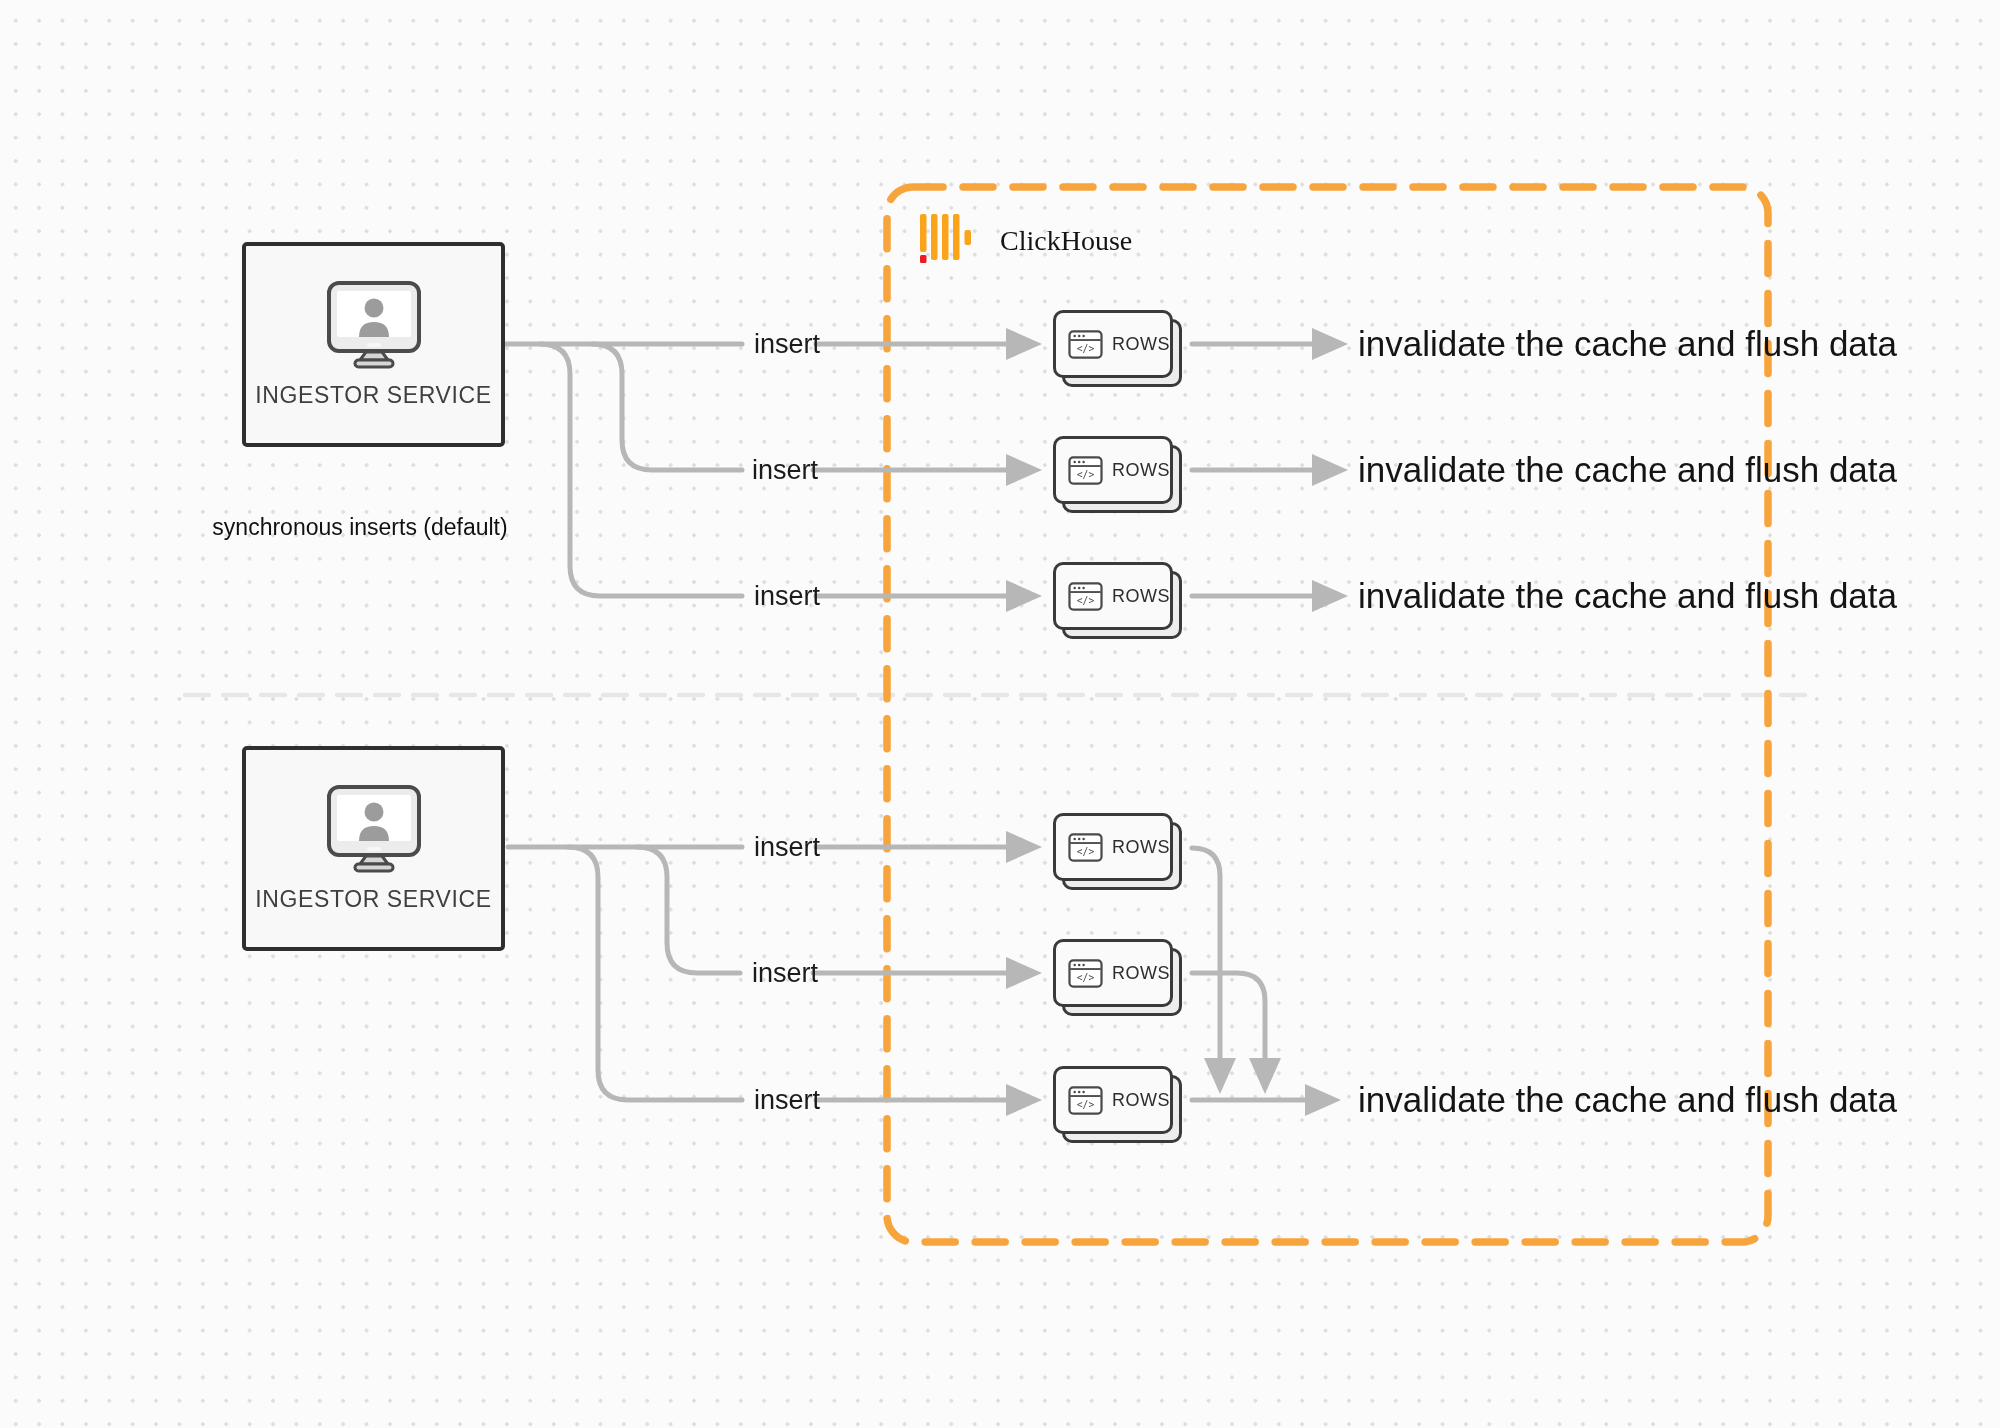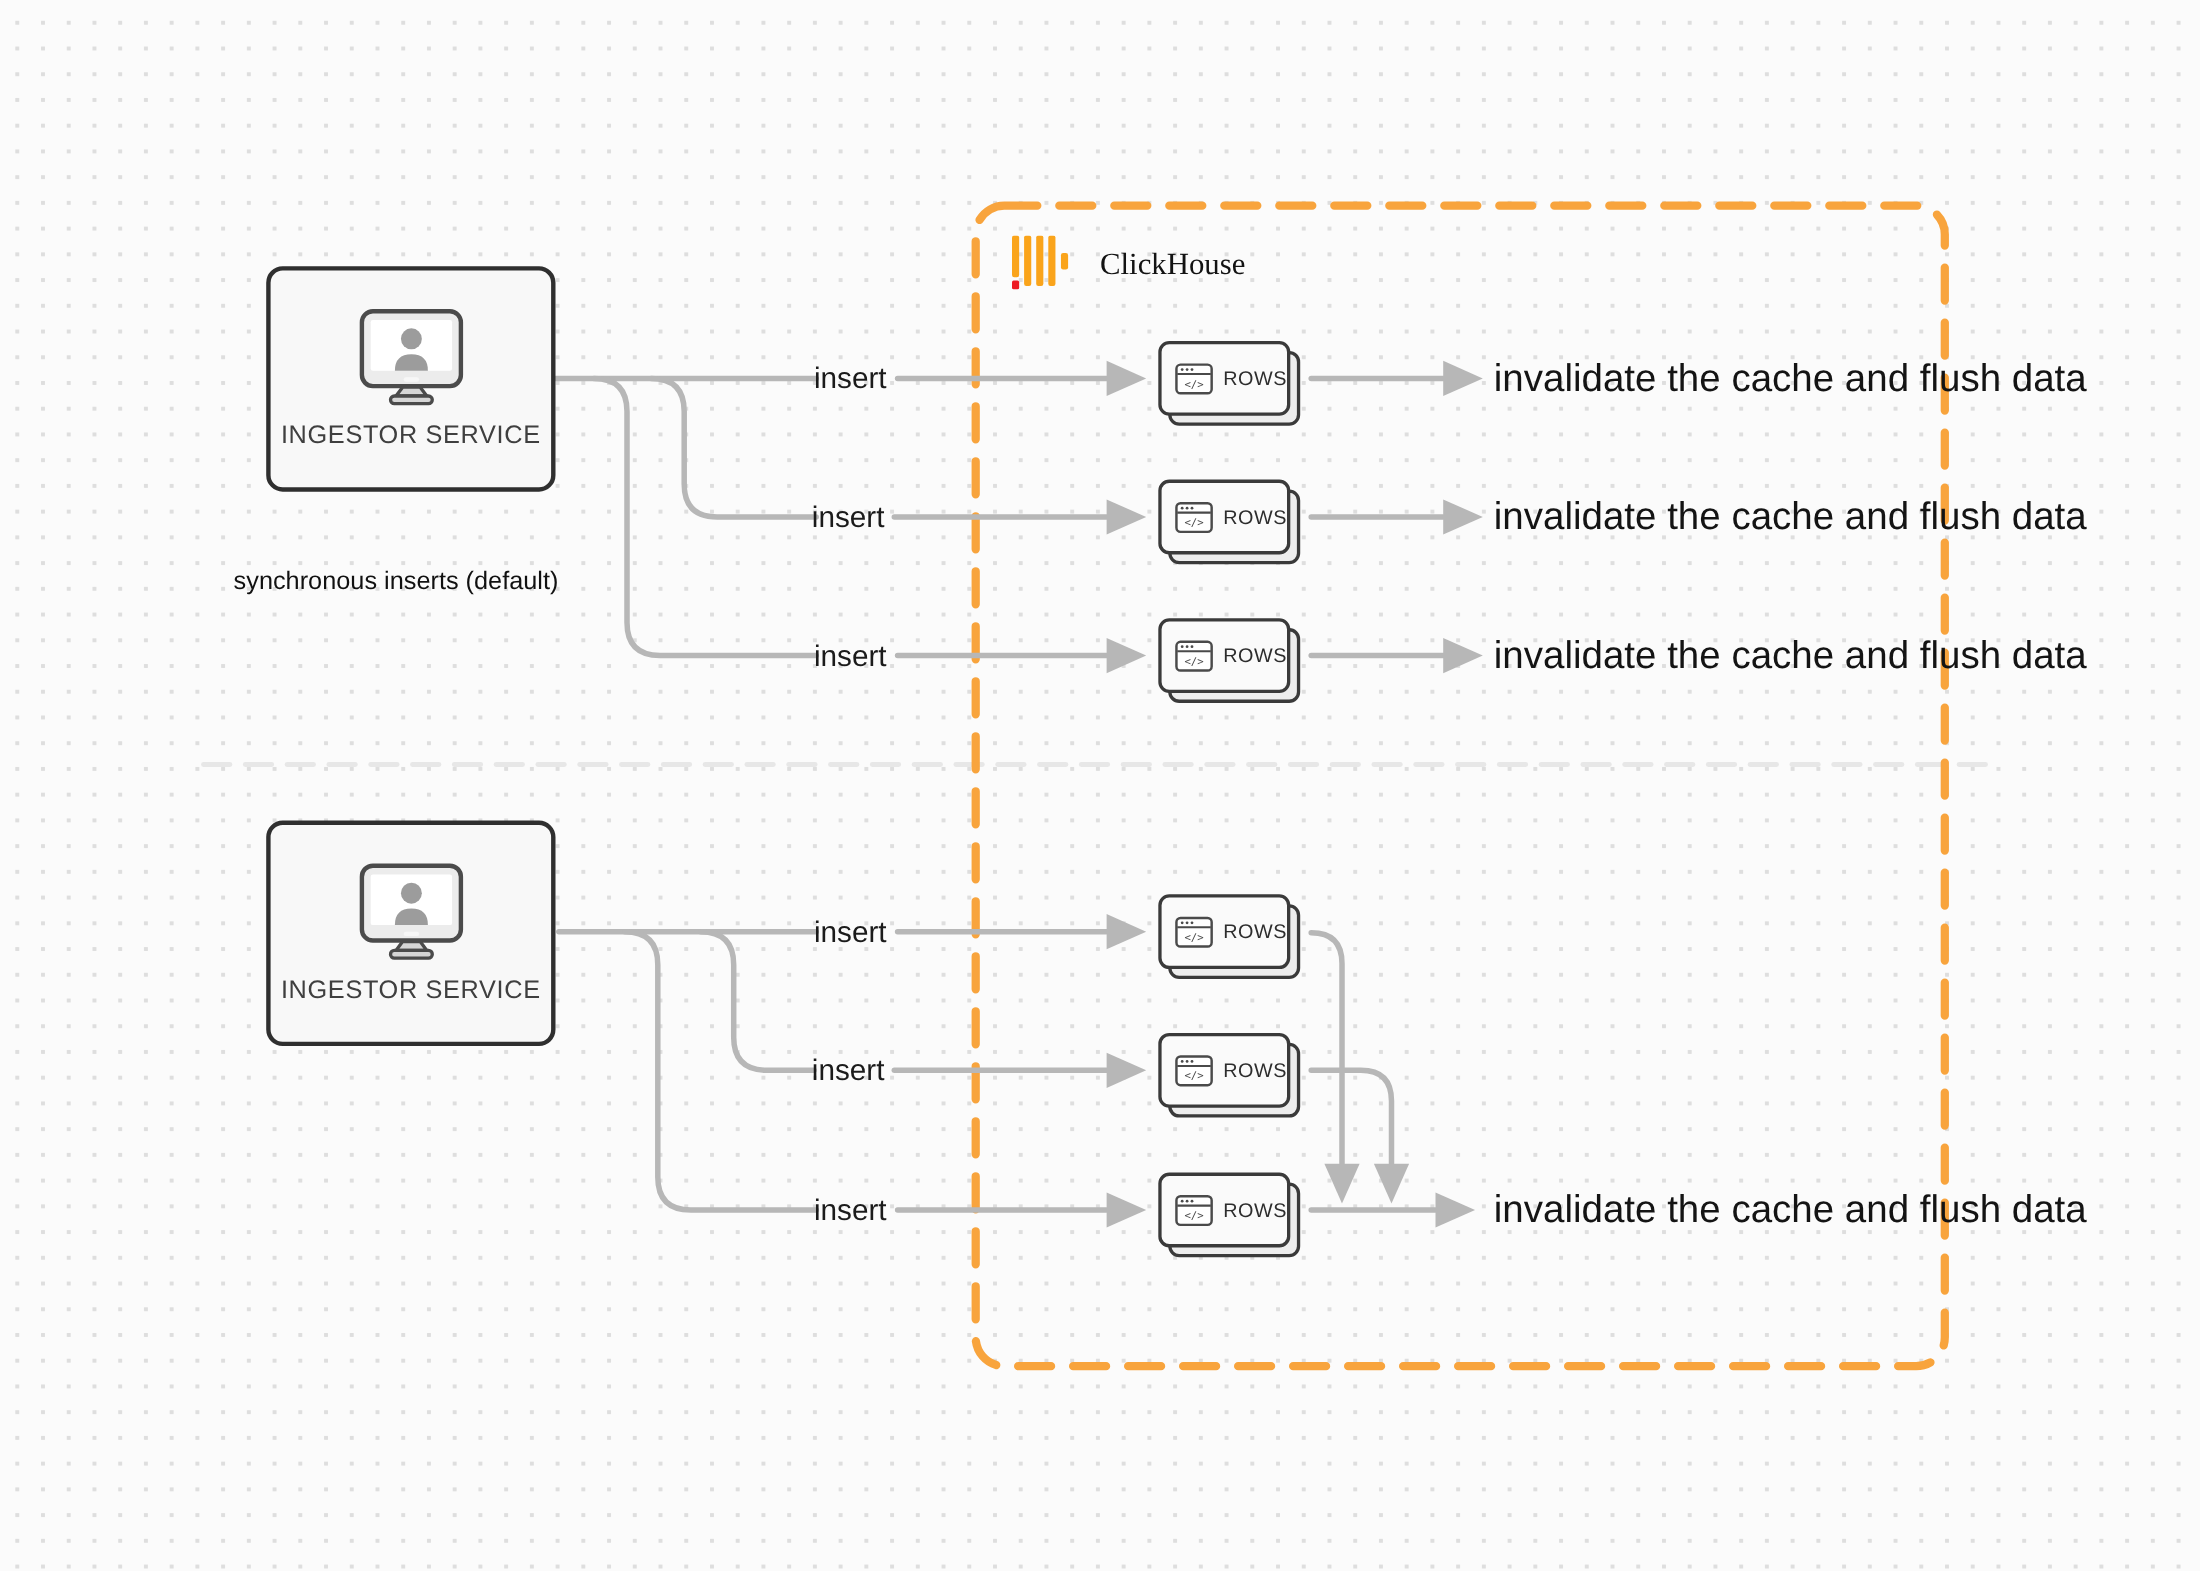--- a/index.html
+++ b/index.html
@@ -17,21 +17,21 @@
     background-position:4px 9px;
   }
   svg.layer{position:absolute;left:0;top:0;pointer-events:none;}
 
   
   .svc-box{
     position:absolute;
     width:263px;height:205px;
     background:#f8f8f8;
     border:4px solid #2f2f2f;
-    border-radius:15px;
+    border-radius:5px;
     box-sizing:border-box;
     display:flex;flex-direction:column;
     align-items:center;justify-content:center;
     gap:12px;
   }
   .svc-label{
     font-size:23px;color:#3f3f3f;letter-spacing:.6px;
     white-space:nowrap;
   }
   .caption{
@@ -57,21 +57,21 @@
     background:#fafafa;border:3px solid #3a3a3a;border-radius:10px;
     display:flex;align-items:center;gap:9px;padding-left:12px;
   }
   .rows-label{
     font-size:18px;color:#2d2d2d;letter-spacing:.5px;
   }
 
   
   .insert-label{
     position:absolute;width:80px;height:36px;line-height:36px;
-    text-align:left;font-size:27px;color:#1b1b1b;
+    text-align:right;font-size:27px;color:#1b1b1b;
   }
   .result-label{
     position:absolute;height:38px;line-height:38px;
     font-size:35px;color:#141414;white-space:nowrap;
   }
 </style>
 </head>
 <body>
 
 <div class="canvas">

